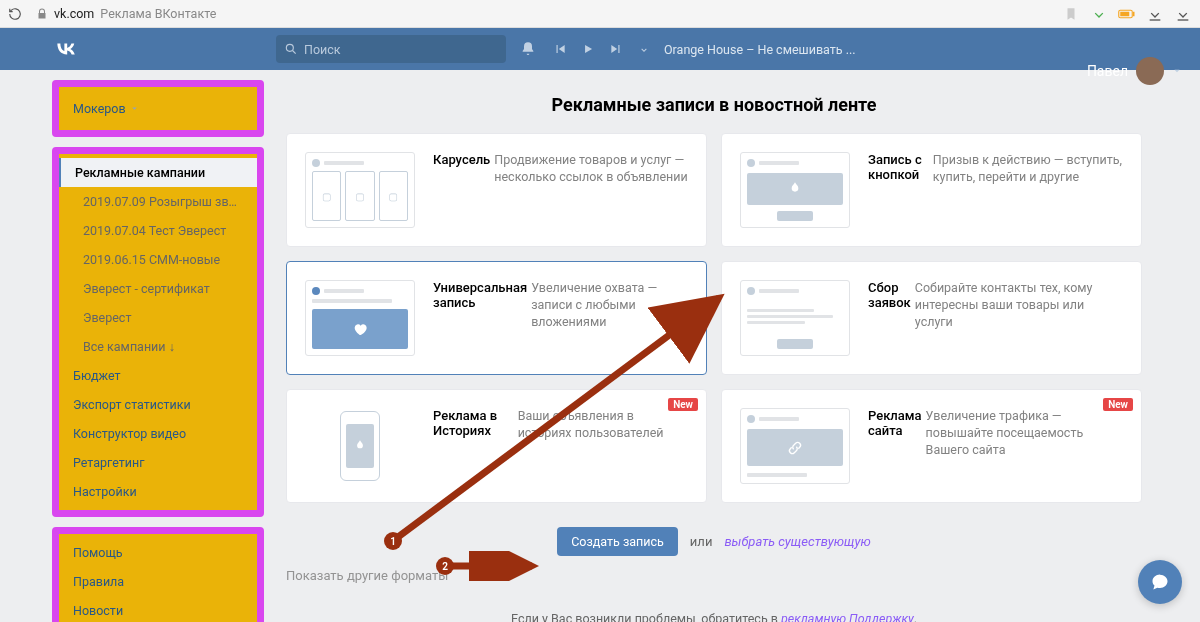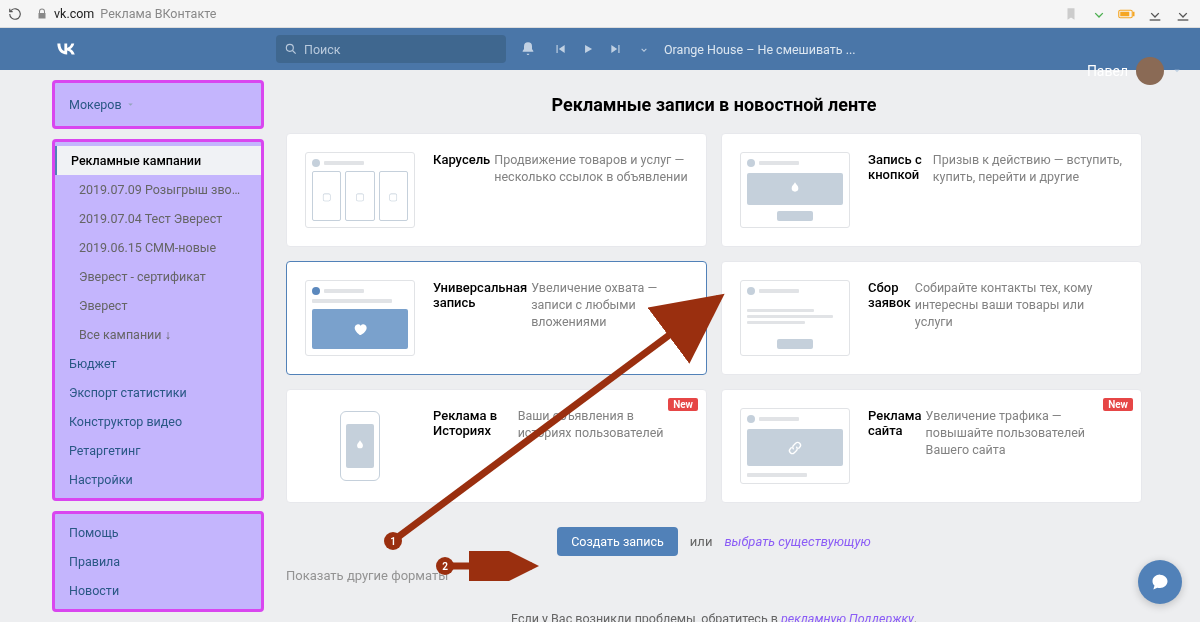--- a/index.html
+++ b/index.html
@@ -18,21 +18,21 @@
 .search-wrap input{background:transparent;border:none;outline:none;color:#fff;font-size:12.5px;flex:1;}
 .search-wrap input::placeholder{color:#b8c9dc;}
 .topbar .ticon{color:#c1d1e3;width:16px;height:16px;display:flex;align-items:center;justify-content:center;}
 .music-controls{display:flex;align-items:center;gap:12px;margin-left:10px;}
 .music-title{font-size:12.5px;color:#dce6f0;max-width:200px;white-space:nowrap;overflow:hidden;text-overflow:ellipsis;}
 .topbar .user{margin-left:auto;display:flex;align-items:center;gap:8px;font-size:14px;margin-top:43px;}
 .topbar .avatar{width:28px;height:28px;border-radius:50%;background:#8a6a55;}
 
 .layout{display:flex;padding:10px 0 0 52px;height:calc(100% - 70px);}
 .sidebar{width:212px;display:flex;flex-direction:column;gap:10px;}
-.sb-block{background:#c4b5fd;border:3px solid #d946ef;border-radius:4px;padding:4px 0;}
+.sb-block{background:#eab308;border:7px solid #d946ef;border-radius:4px;padding:4px 0;}
 .sb-account{padding:10px 14px;color:#2a5885;font-size:12.5px;display:flex;align-items:center;gap:4px;}
 .sb-item{padding:7px 14px;color:#2a5885;font-size:12.5px;cursor:pointer;white-space:nowrap;overflow:hidden;text-overflow:ellipsis;}
 .sb-item.sub{padding-left:24px;color:#656565;}
 .sb-item.active{border-left:2px solid #5181b8;background:#f0f2f5;color:#000;font-weight:500;}
 
 .main{flex:1;padding:0 22px 0 22px;display:flex;flex-direction:column;align-items:stretch;position:relative;max-width:900px;}
 .main h1{font-size:18px;color:#000;text-align:center;padding:14px 0 18px;}
 .grid{display:grid;grid-template-columns:1fr 1fr;gap:14px;}
 .format-card{background:#fff;border:1px solid #e7e8ec;border-radius:4px;display:flex;padding:18px;gap:18px;position:relative;cursor:pointer;}
 .format-card.selected{border-color:#5181b8;}
@@ -306,21 +306,21 @@
             </div>
             <div class="hero shaded">
               <svg viewBox="0 0 24 24" fill="#fff">
                 <path d="M10 14a4 4 0 0 1 0-6l3-3a4 4 0 1 1 6 6l-2 2M14 10a4 4 0 0 1 0 6l-3 3a4 4 0 1 1-6-6l2-2" fill="none" stroke="#fff" stroke-width="2"></path>
               </svg>
             </div>
             <div class="bar" style="width:60px;margin-top:3px"></div>
           </div>
           <div class="fc-text">
             <div class="fc-title">Реклама сайта</div>
-            <div class="fc-desc">Увеличение трафика — повышайте пользователей Вашего сайта</div>
+            <div class="fc-desc">Увеличение трафика — повышайте посещаемость Вашего сайта</div>
           </div>
           <div class="badge-new">New</div>
         </div>
       </div>
 
     <div class="actions">
       <button class="btn-primary">Создать запись</button>
       <span>или</span>
       <span class="link">выбрать существующую</span>
     </div>

